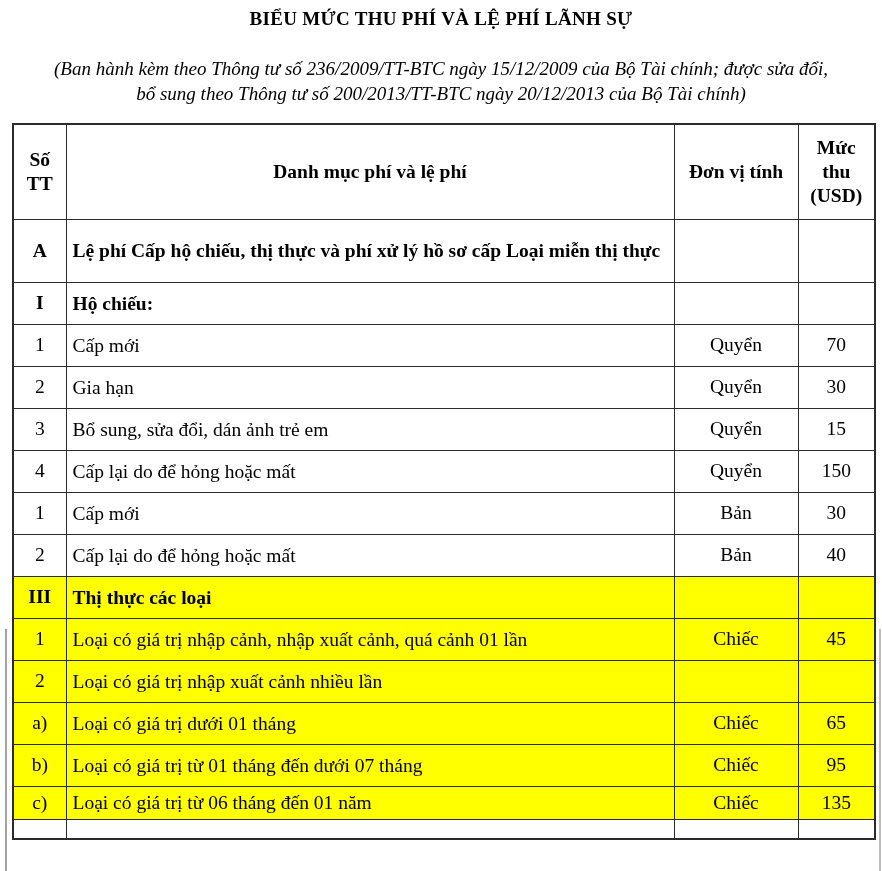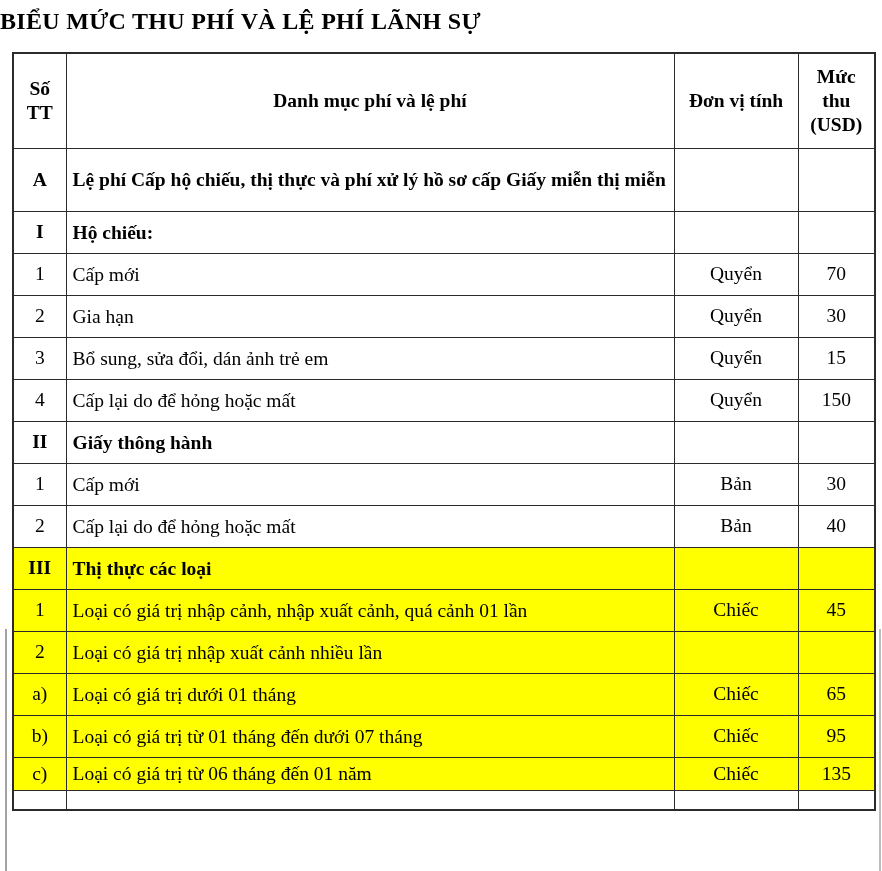--- a/index.html
+++ b/index.html
@@ -9,22 +9,23 @@
     height: 871px;
     overflow: hidden;
     background: #ffffff;
     color: #000000;
     font-family: "Liberation Serif", "DejaVu Serif", serif;
     position: relative;
   }
   .doc { position: relative; width: 882px; height: 871px; }
   .title {
     margin-top: 8px;
+    text-align: center;
     font-weight: bold;
-    font-size: 24px;
+    font-size: 19px;
     letter-spacing: 0.3px;
     white-space: nowrap;
   }
   .subtitle {
     margin-top: 26px;
     text-align: center;
     font-style: italic;
     font-size: 19px;
     line-height: 25px;
   }
@@ -72,40 +73,44 @@
     pointer-events: none;
   }
 </style>
 </head>
 <body>
 
 <div class="doc">
 
   <div class="title">BIỂU MỨC THU PHÍ VÀ LỆ PHÍ LÃNH SỰ</div>
 
+  <div class="subtitle">
+    <div>(Ban hành kèm theo Thông tư số 236/2009/TT-BTC ngày 15/12/2009 của Bộ Tài chính; được sửa đổi,</div>
+    <div>bổ sung theo Thông tư số 200/2013/TT-BTC ngày 20/12/2013 của Bộ Tài chính)</div>
+  </div>
 
   <table class="fees">
     <colgroup>
       <col style="width:53px">
       <col style="width:608px">
       <col style="width:124px">
       <col style="width:77px">
     </colgroup>
     <thead>
       <tr>
         <th>Số TT</th>
         <th>Danh mục phí và lệ phí</th>
         <th>Đơn vị tính</th>
         <th>Mức thu (USD)</th>
       </tr>
     </thead>
     <tbody>
         <tr class="section">
       <td class="c-no">A</td>
-      <td class="c-name">Lệ phí Cấp hộ chiếu, thị thực và phí xử lý hồ sơ cấp Giấy miễn thị miễn</td>
+      <td class="c-name">Lệ phí Cấp hộ chiếu, thị thực và phí xử lý hồ sơ cấp Loại miễn thị thực</td>
       <td class="c-unit"></td>
       <td class="c-fee"></td>
     </tr>
         <tr class="section">
       <td class="c-no">I</td>
       <td class="c-name">Hộ chiếu:</td>
       <td class="c-unit"></td>
       <td class="c-fee"></td>
     </tr>
         <tr>
@@ -124,26 +129,20 @@
       <td class="c-no">3</td>
       <td class="c-name">Bổ sung, sửa đổi, dán ảnh trẻ em</td>
       <td class="c-unit">Quyển</td>
       <td class="c-fee">15</td>
     </tr>
         <tr>
       <td class="c-no">4</td>
       <td class="c-name">Cấp lại do để hỏng hoặc mất</td>
       <td class="c-unit">Quyển</td>
       <td class="c-fee">150</td>
-    </tr>
-        <tr class="section">
-      <td class="c-no">II</td>
-      <td class="c-name">Giấy thông hành</td>
-      <td class="c-unit"></td>
-      <td class="c-fee"></td>
     </tr>
         <tr>
       <td class="c-no">1</td>
       <td class="c-name">Cấp mới</td>
       <td class="c-unit">Bản</td>
       <td class="c-fee">30</td>
     </tr>
         <tr>
       <td class="c-no">2</td>
       <td class="c-name">Cấp lại do để hỏng hoặc mất</td>

